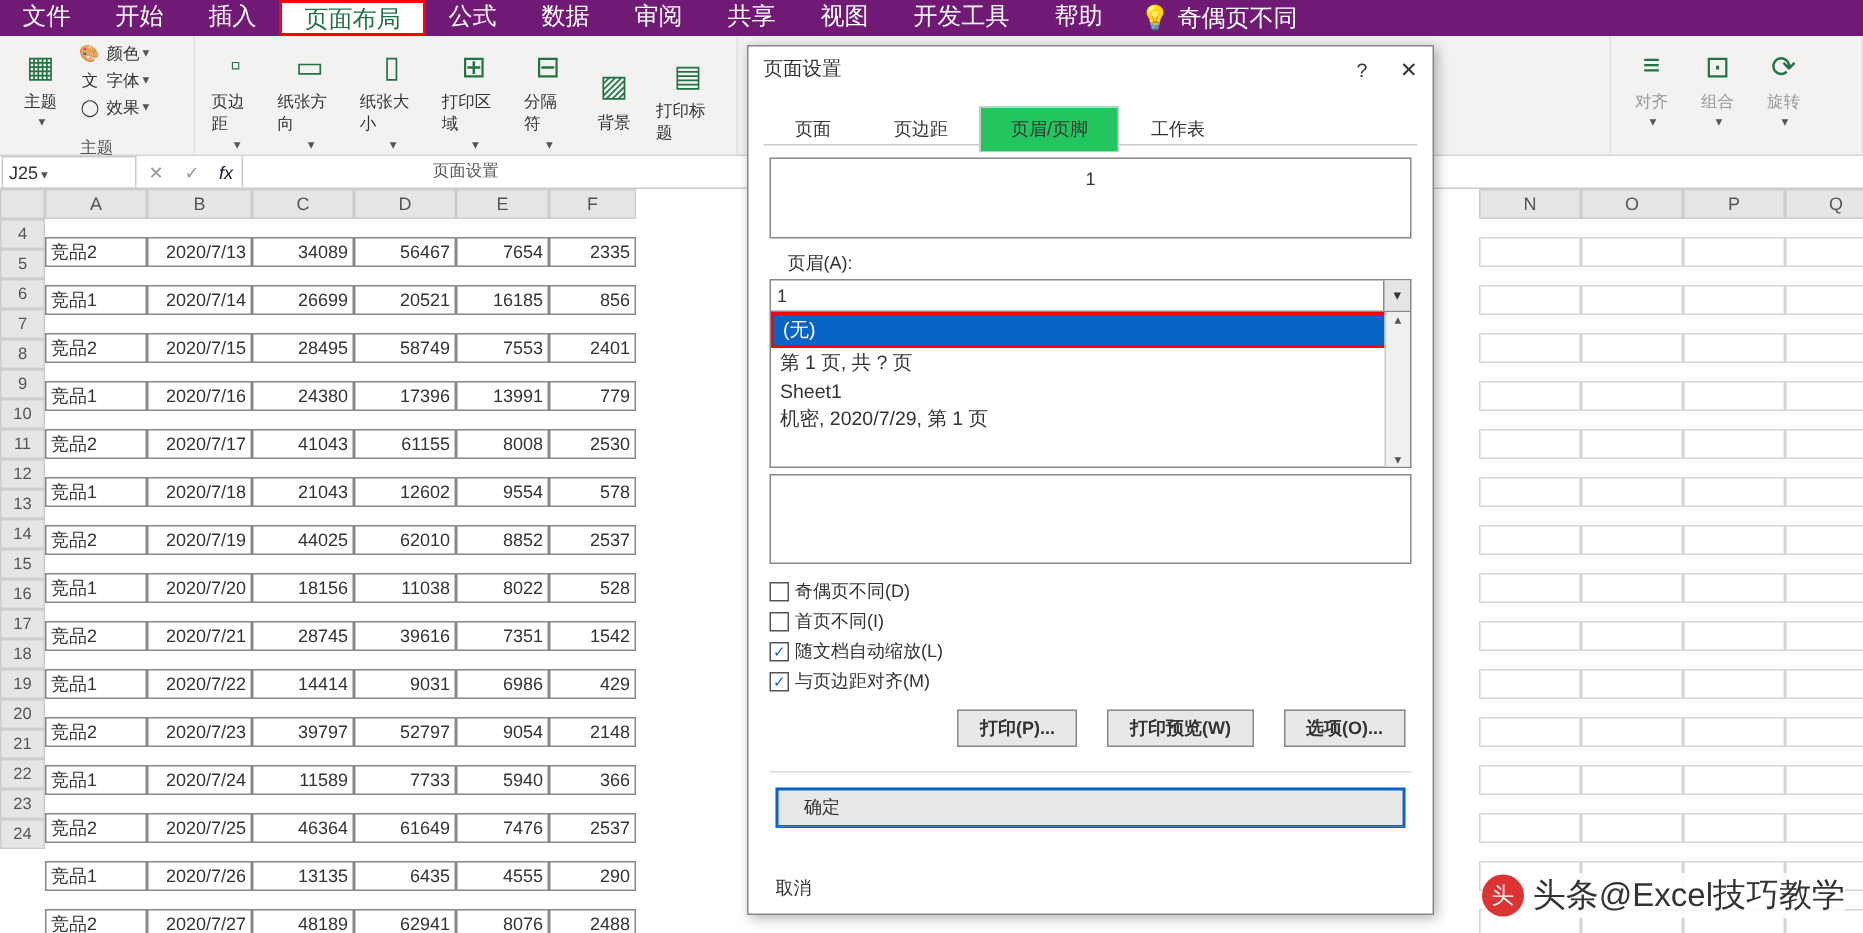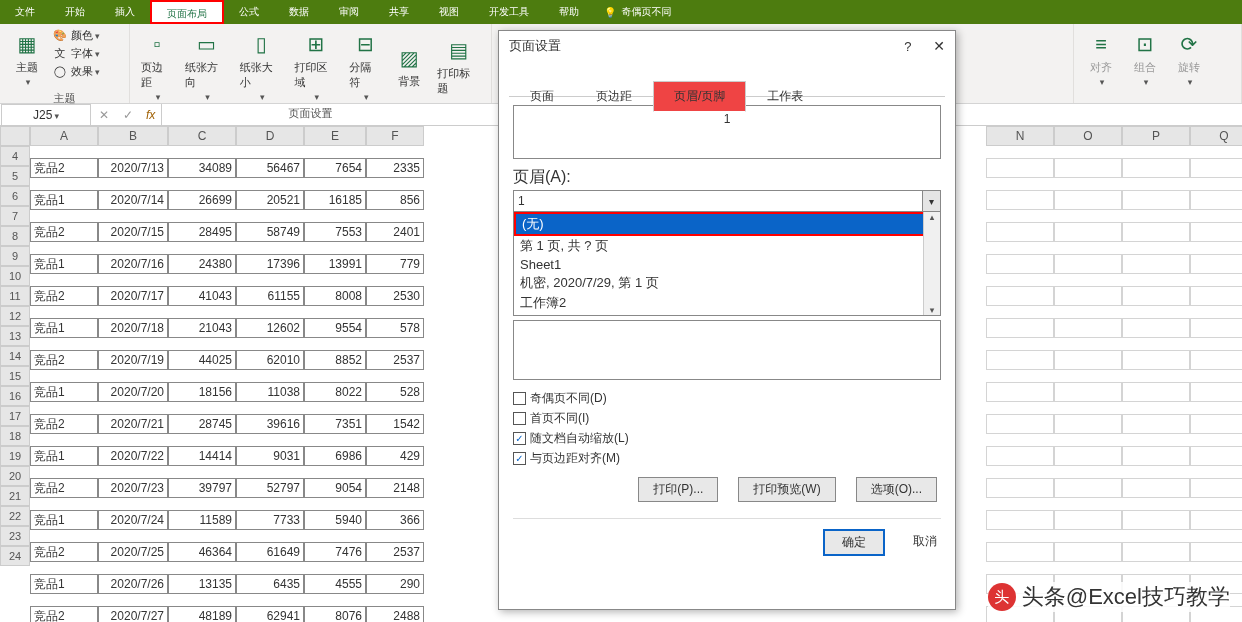--- a/index.html
+++ b/index.html
@@ -1,72 +1,72 @@
 <!DOCTYPE html>
 <html><head>
 <meta charset="utf-8">
 <style>
   * { box-sizing: border-box; margin: 0; padding: 0; }
   body { font-family: "Microsoft YaHei", Arial, sans-serif; font-size: 12px; background: #fff; color: #333; overflow: hidden; width: 1242px; height: 622px; position: relative; }
-  .menu-bar { display: flex; background: #4d7c0f; color: #fff; height: 24px; align-items: center; font-size: 10px; }
+  .menu-bar { display: flex; background: #701a75; color: #fff; height: 24px; align-items: center; font-size: 16px; }
   .menu-item { padding: 0 15px; height: 24px; line-height: 24px; cursor: pointer; }
   .menu-item.active { background: #fff; color: #217346; border: 2px solid red; }
   .search-area { display: flex; align-items: center; margin-left: 10px; color: #fff; }
   .search-area .bulb { margin-right: 5px; }
   .ribbon { background: #f3f2f1; display: flex; height: 80px; border-bottom: 1px solid #d4d4d4; }
   .ribbon-group { display: flex; flex-direction: column; border-right: 1px solid #e1dfdd; padding: 2px 5px 0 5px; position: relative; }
   .ribbon-group-inner { display: flex; flex: 1; }
   .ribbon-btn { display: flex; flex-direction: column; align-items: center; justify-content: center; padding: 2px 6px; cursor: pointer; font-size: 11px; }
   .ribbon-btn .ico { width: 32px; height: 32px; display: flex; align-items: center; justify-content: center; font-size: 20px; color: #217346; }
   .ribbon-small { display: flex; align-items: center; font-size: 11px; padding: 1px 3px; cursor: pointer; }
   .ribbon-small .ico-s { width: 16px; height: 16px; display:inline-flex; align-items:center; justify-content:center; margin-right: 3px; }
   .ribbon-group-label { text-align: center; font-size: 11px; color: #555; padding: 2px 0; position: relative;}
   .col-stack { display: flex; flex-direction: column; justify-content: flex-start; }
   .formula-bar { display: flex; align-items: center; height: 22px; border-bottom: 1px solid #ccc; background: #fff; }
-  .name-box { width: 90px; border: 1px solid #ccc; height: 22px; margin: 1px; padding: 0 4px; display:flex; align-items:center; justify-content:center;}
+  .name-box { width: 90px; border: 1px solid #ccc; height: 22px; margin: 1px; padding: 0 4px; display:flex; align-items:center; justify-content:flex-start;}
   .fb-btn { width: 24px; text-align: center; color: #999; }
-  .fx { font-style: italic; color: #a16207; padding: 0 6px;}
+  .fx { font-style: italic; color: #0f172a; padding: 0 6px;}
   .sheet-area { display: flex; height: 494px; }
   .row-headers { display: flex; flex-direction: column; width: 30px; }
   .all-sel { width: 30px; height: 20px; background: #e6e6e6; border: 1px solid #ccc; }
   .row-h { width: 30px; height: 20px; background: #e6e6e6; border: 1px solid #ccc; font-size: 11px; text-align: center;  line-height: 18px; color: #555;}
   .cols-rows { flex:1; position: relative; }
   .col-headers { display: flex; height: 20px; }
   .col-h { height: 20px; background: #e6e6e6; border: 1px solid #ccc; font-size: 12px; text-align: center; line-height: 18px; color: #555;}
   .cell-row { display: flex; height: 20px; margin-top: 12px; }
   .cell { height: 20px; border: 1px solid #d4d4d4; font-size: 12px; padding: 0 3px; overflow: hidden; white-space: nowrap; line-height: 18px;}
   .cell.bordered { border: 1px solid #888; }
   .cell.right { text-align: right; }
   .wA { width: 68px; } .wB { width: 70px; } .wC { width: 68px; } .wD { width: 68px; } .wE { width: 62px; } .wF { width: 58px; }
   .wDef { width: 68px; }
   .right-grid { position: absolute; left: 956px; top: 0; }
 
   
   .dialog { position: absolute; left: 498px; top: 30px; width: 458px; height: 580px; background: #fff; border: 1px solid #888; box-shadow: 2px 2px 8px rgba(0,0,0,0.3); }
   .dlg-title { display: flex; justify-content: space-between; align-items: center; padding: 6px 10px; font-size: 13px; }
   .dlg-close { cursor: pointer; font-size: 14px; }
   .dlg-tabs { display: flex; border-bottom: 1px solid #ccc; margin: 4px 10px 0 10px; }
-  .dlg-tab { padding: 6px 20px; cursor: pointer; border: 1px solid transparent; position: relative; top:16px; font-size: 12px;}
-  .dlg-tab.active { border: 1px solid #ccc; border-bottom: 1px solid #fff; background: #ef4444; }
+  .dlg-tab { padding: 6px 20px; cursor: pointer; border: 1px solid transparent; position: relative; top:6px; font-size: 12px;}
+  .dlg-tab.active { border: 1px solid #ccc; border-bottom: 1px solid #fff; background: #22c55e; }
   .dlg-body { padding: 8px 14px; }
   .preview-box { border: 1px solid #888; height: 54px; margin-bottom: 8px; text-align: center; padding-top: 6px; font-size: 12px; }
-  .dlg-label { font-size: 16px; margin: 2px 0; }
+  .dlg-label { font-size: 12px; margin: 2px 12px; }
   .combo { display: flex; border: 1px solid #888; height: 22px; align-items: center; }
   .combo .cv { flex:1; padding: 0 4px; font-size: 12px; }
   .combo .cbtn { width: 18px; height: 20px; border-left: 1px solid #888; background: #e5e5e5; display:flex; align-items:center; justify-content:center; cursor: pointer; font-size: 10px;}
   .listbox { border: 1px solid #888; border-top: none; height: 104px; position: relative; font-size: 13px; }
   .listbox .li { padding: 1px 6px; }
   .listbox .li.sel { background: #0a64c8; color: #fff; border: 2px solid red; }
   .listbox .sb { position: absolute; right: 0; top:0; width: 17px; height: 100%; background: #f0f0f0; border-left:1px solid #ccc; display:flex; flex-direction:column; justify-content:space-between; align-items:center; font-size:9px; color:#555;}
   .btn { border: 1px solid #888; background: #e8e8e8; padding: 3px 14px; font-size: 12px; cursor: pointer; }
   .preview-box2 { border: 1px solid #888; height: 60px; margin: 4px 0 10px 0; }
   .check { display: flex; align-items: center; font-size: 12px; margin: 3px 0; }
   .check .box { width: 13px; height: 13px; border: 1px solid #555; margin-right: 4px; display:flex; align-items:center; justify-content:center; font-size:10px; color:#0a64c8;}
-  .dlg-actions { display: flex; justify-content: flex-end; gap: 20px; margin-top: 10px; padding-right: 4px; }
-  .dlg-actions2 { display: flex; justify-content: flex-end; gap: 28px; margin-top: 16px; padding: 0 4px; border-top:1px solid #ddd; padding-top:10px;}
+  .dlg-actions { display: flex; justify-content: flex-end; gap: 20px; margin-top: 10px; padding-right: 4px; font-weight: bold; }
+  .dlg-actions2 { display: flex; justify-content: flex-end; gap: 28px; margin-top: 16px; padding: 0 4px; border-top:1px solid #ddd; padding-top:10px;flex-direction:column;}
   .btn.primary { border: 1px solid #0a64c8; box-shadow: 0 0 0 1px #0a64c8 inset; padding: 4px 18px;}
   .watermark { position: absolute; right: 12px; bottom: 10px; font-size: 22px; color: #333; background: rgba(255,255,255,0.85); font-weight: 400; display:flex; align-items:center;}
   .watermark .av { width: 28px; height: 28px; border-radius: 50%; background: #d33; color:#fff; display:inline-flex; align-items:center; justify-content:center; font-size:15px; margin-right:6px;}
   .dim { color:#999; }
   .arrow-down::after { content:"▾"; font-size:9px; margin-left:2px; color:#555;}
   .help{cursor:pointer;}
 </style>
 </head>
 <body>
 
@@ -551,21 +551,20 @@
     <div class="dlg-label">页眉(A):</div>
     <div class="combo">
       <div class="cv">1</div>
       <div class="cbtn">▾</div>
     </div>
     <div class="listbox">
       <div class="li sel">(无)</div>
       <div class="li">第 1 页, 共 ? 页</div>
       <div class="li">Sheet1</div>
       <div class="li">机密, 2020/7/29, 第 1 页</div>
-      <div class="li">工作簿2</div>
       <div class="sb">
           <span>▴</span>
           <span>▾</span>
         </div>
     </div>
 
     <div class="preview-box2"></div>
 
     <div class="check">
         <span class="box"></span>

